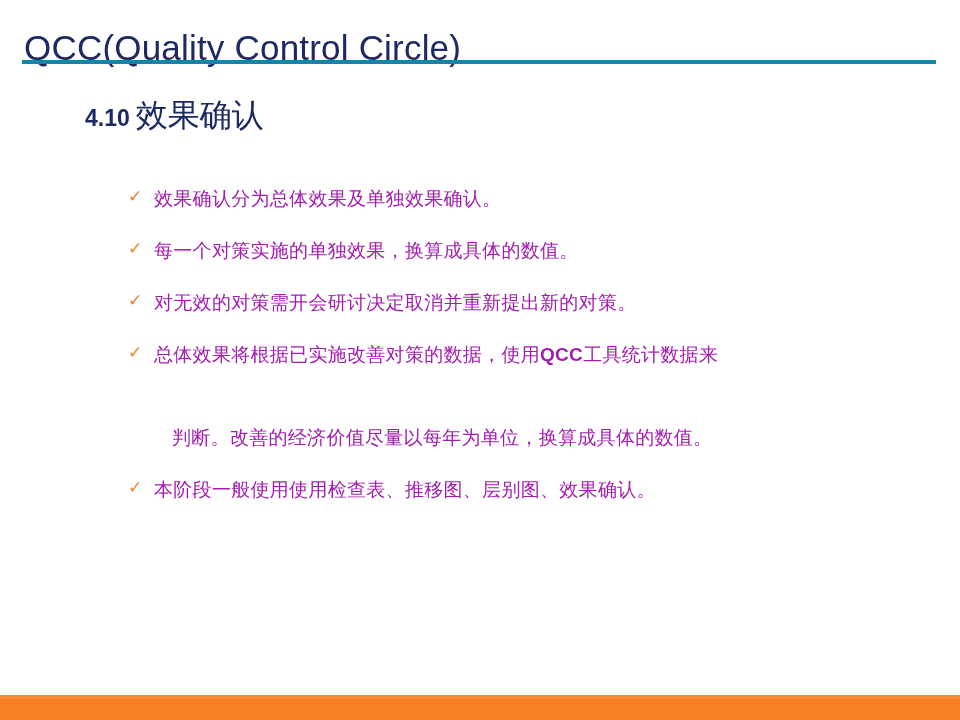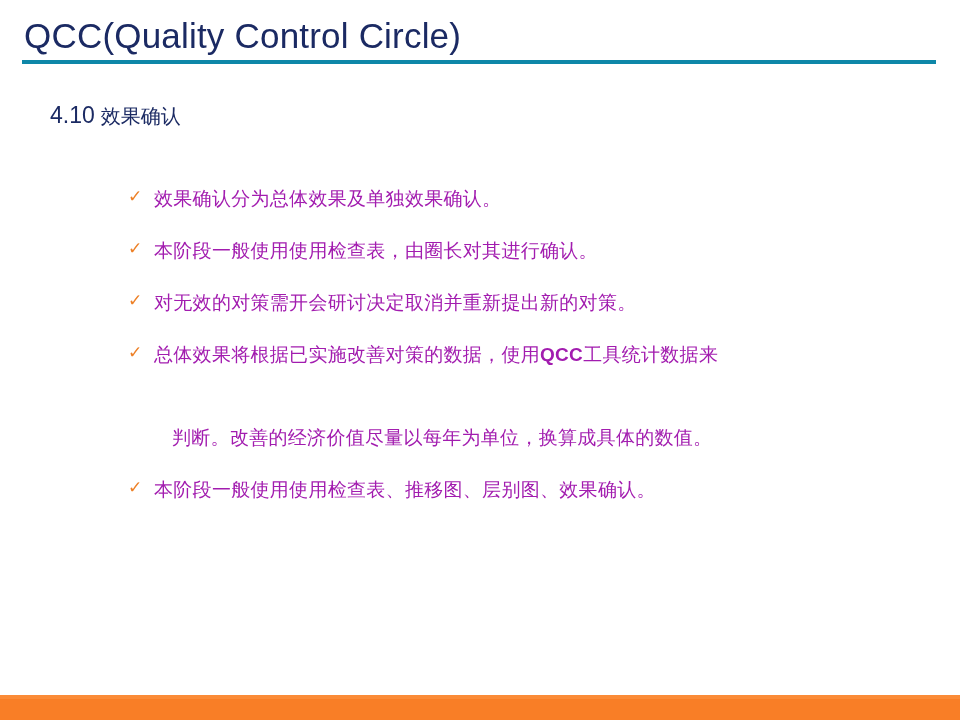--- a/index.html
+++ b/index.html
@@ -19,21 +19,21 @@
     width: 960px;
     height: 720px;
     background: #ffffff;
     box-sizing: border-box;
   }
 
   
   .slide-title {
     position: absolute;
     left: 24px;
-    top: 14px;
+    top: 26px;
     width: 912px;
     font-family: "Liberation Sans", sans-serif;
     font-size: 35px;
     font-weight: 400;
     color: #1B2A63;
     letter-spacing: 0.2px;
     line-height: 44px;
     white-space: nowrap;
   }
 
@@ -51,25 +51,26 @@
     position: absolute;
     left: 50px;
     top: 99px;
     color: #1B2A63;
     line-height: 32px;
     white-space: nowrap;
   }
   .section-heading .num {
     font-family: "Liberation Sans", sans-serif;
     font-size: 23px;
-    font-weight: normal;
+    font-weight: bold;
+    margin-left: 35px;
   }
   .section-heading .cjk {
     font-family: "DejaVu Serif", "Liberation Serif", serif;
-    font-size: 20px;
+    font-size: 32px;
     font-weight: 400;
     margin-left: 6px;
   }
 
   
   .bullet-list {
     position: absolute;
     left: 128px;
     top: 181px;
     width: 800px;
@@ -147,21 +148,21 @@
 
   <div class="bullet-list">
 
     <div class="bullet-item">
       <span class="check-icon">✓</span>
       <span class="bullet-text">效果确认分为总体效果及单独效果确认。</span>
     </div>
 
     <div class="bullet-item">
       <span class="check-icon">✓</span>
-      <span class="bullet-text"> 本阶段一般使用使用检查表，由圈长对其进行确认。</span>
+      <span class="bullet-text"> 每一个对策实施的单独效果，换算成具体的数值。</span>
     </div>
 
     <div class="bullet-item">
       <span class="check-icon">✓</span>
       <span class="bullet-text"> 对无效的对策需开会研讨决定取消并重新提出新的对策。</span>
     </div>
 
     <div class="bullet-item">
       <span class="check-icon">✓</span>
       <span class="bullet-text"><span> 总体效果将根据已实施改善对策的数据，使用</span><span class="emph">QCC</span><span>工具统计数据来</span><span class="line2">判断。改善的经济价值尽量以每年为单位，换算成具体的数值。</span></span>

